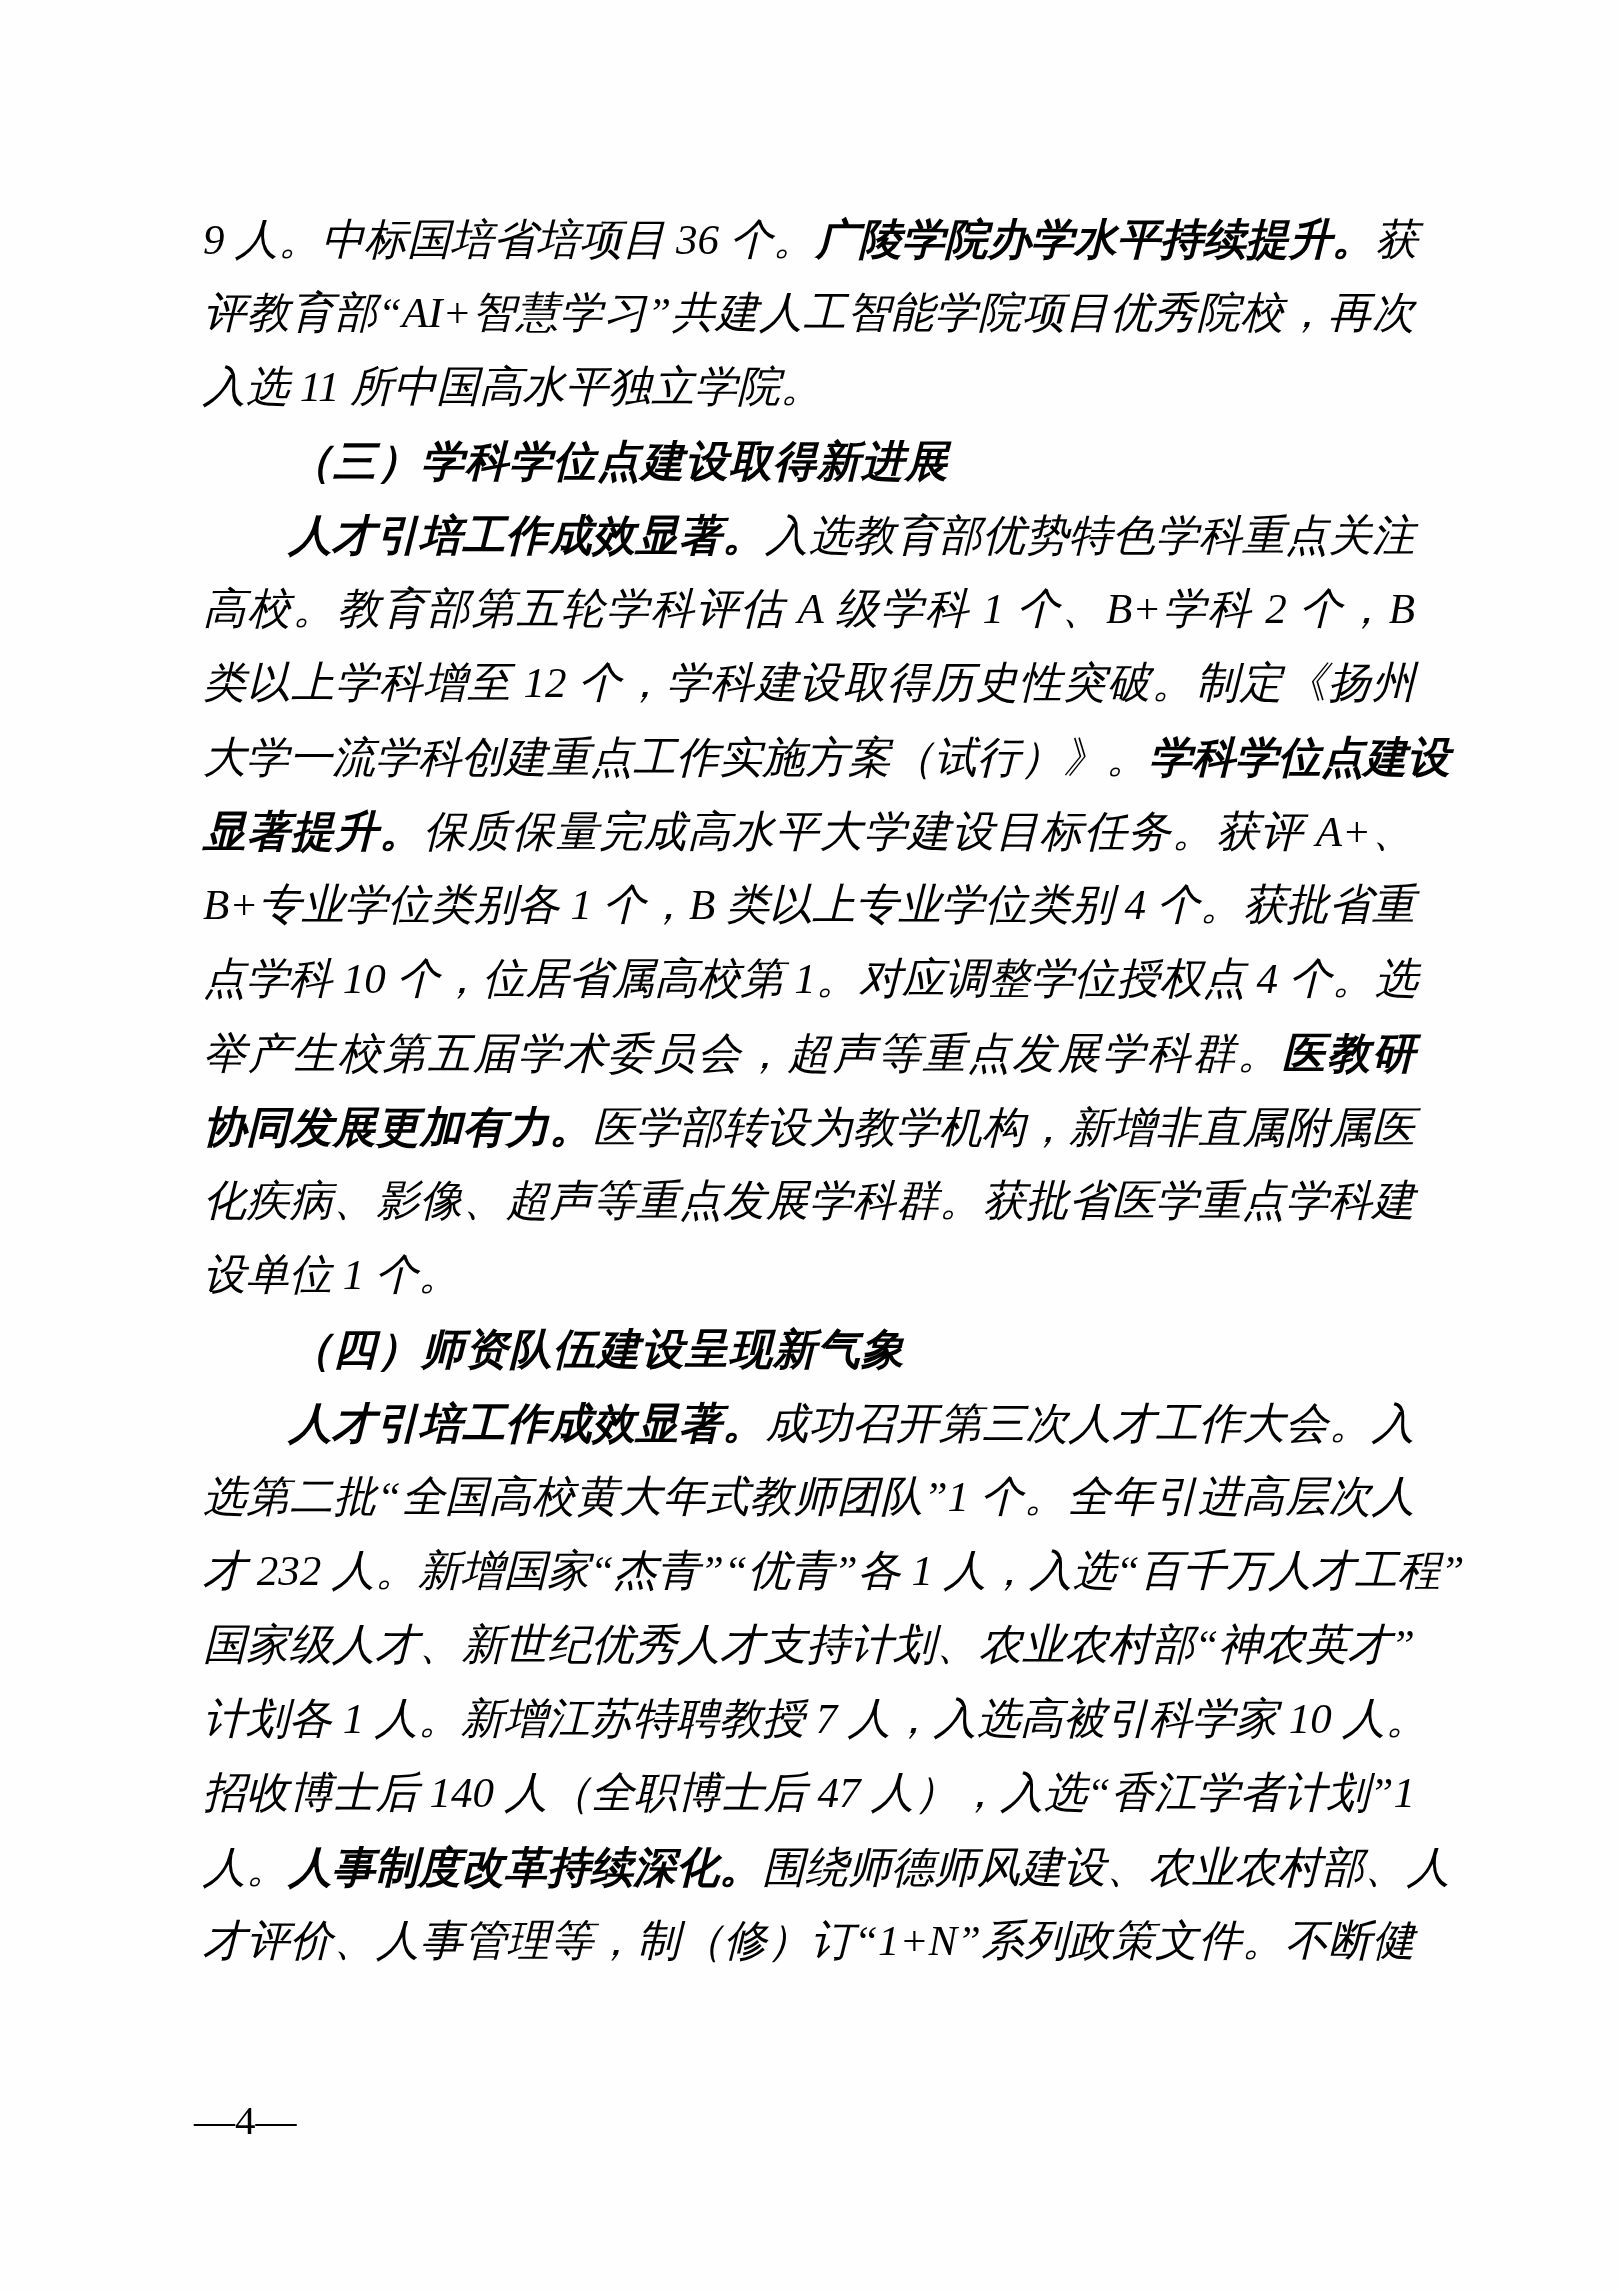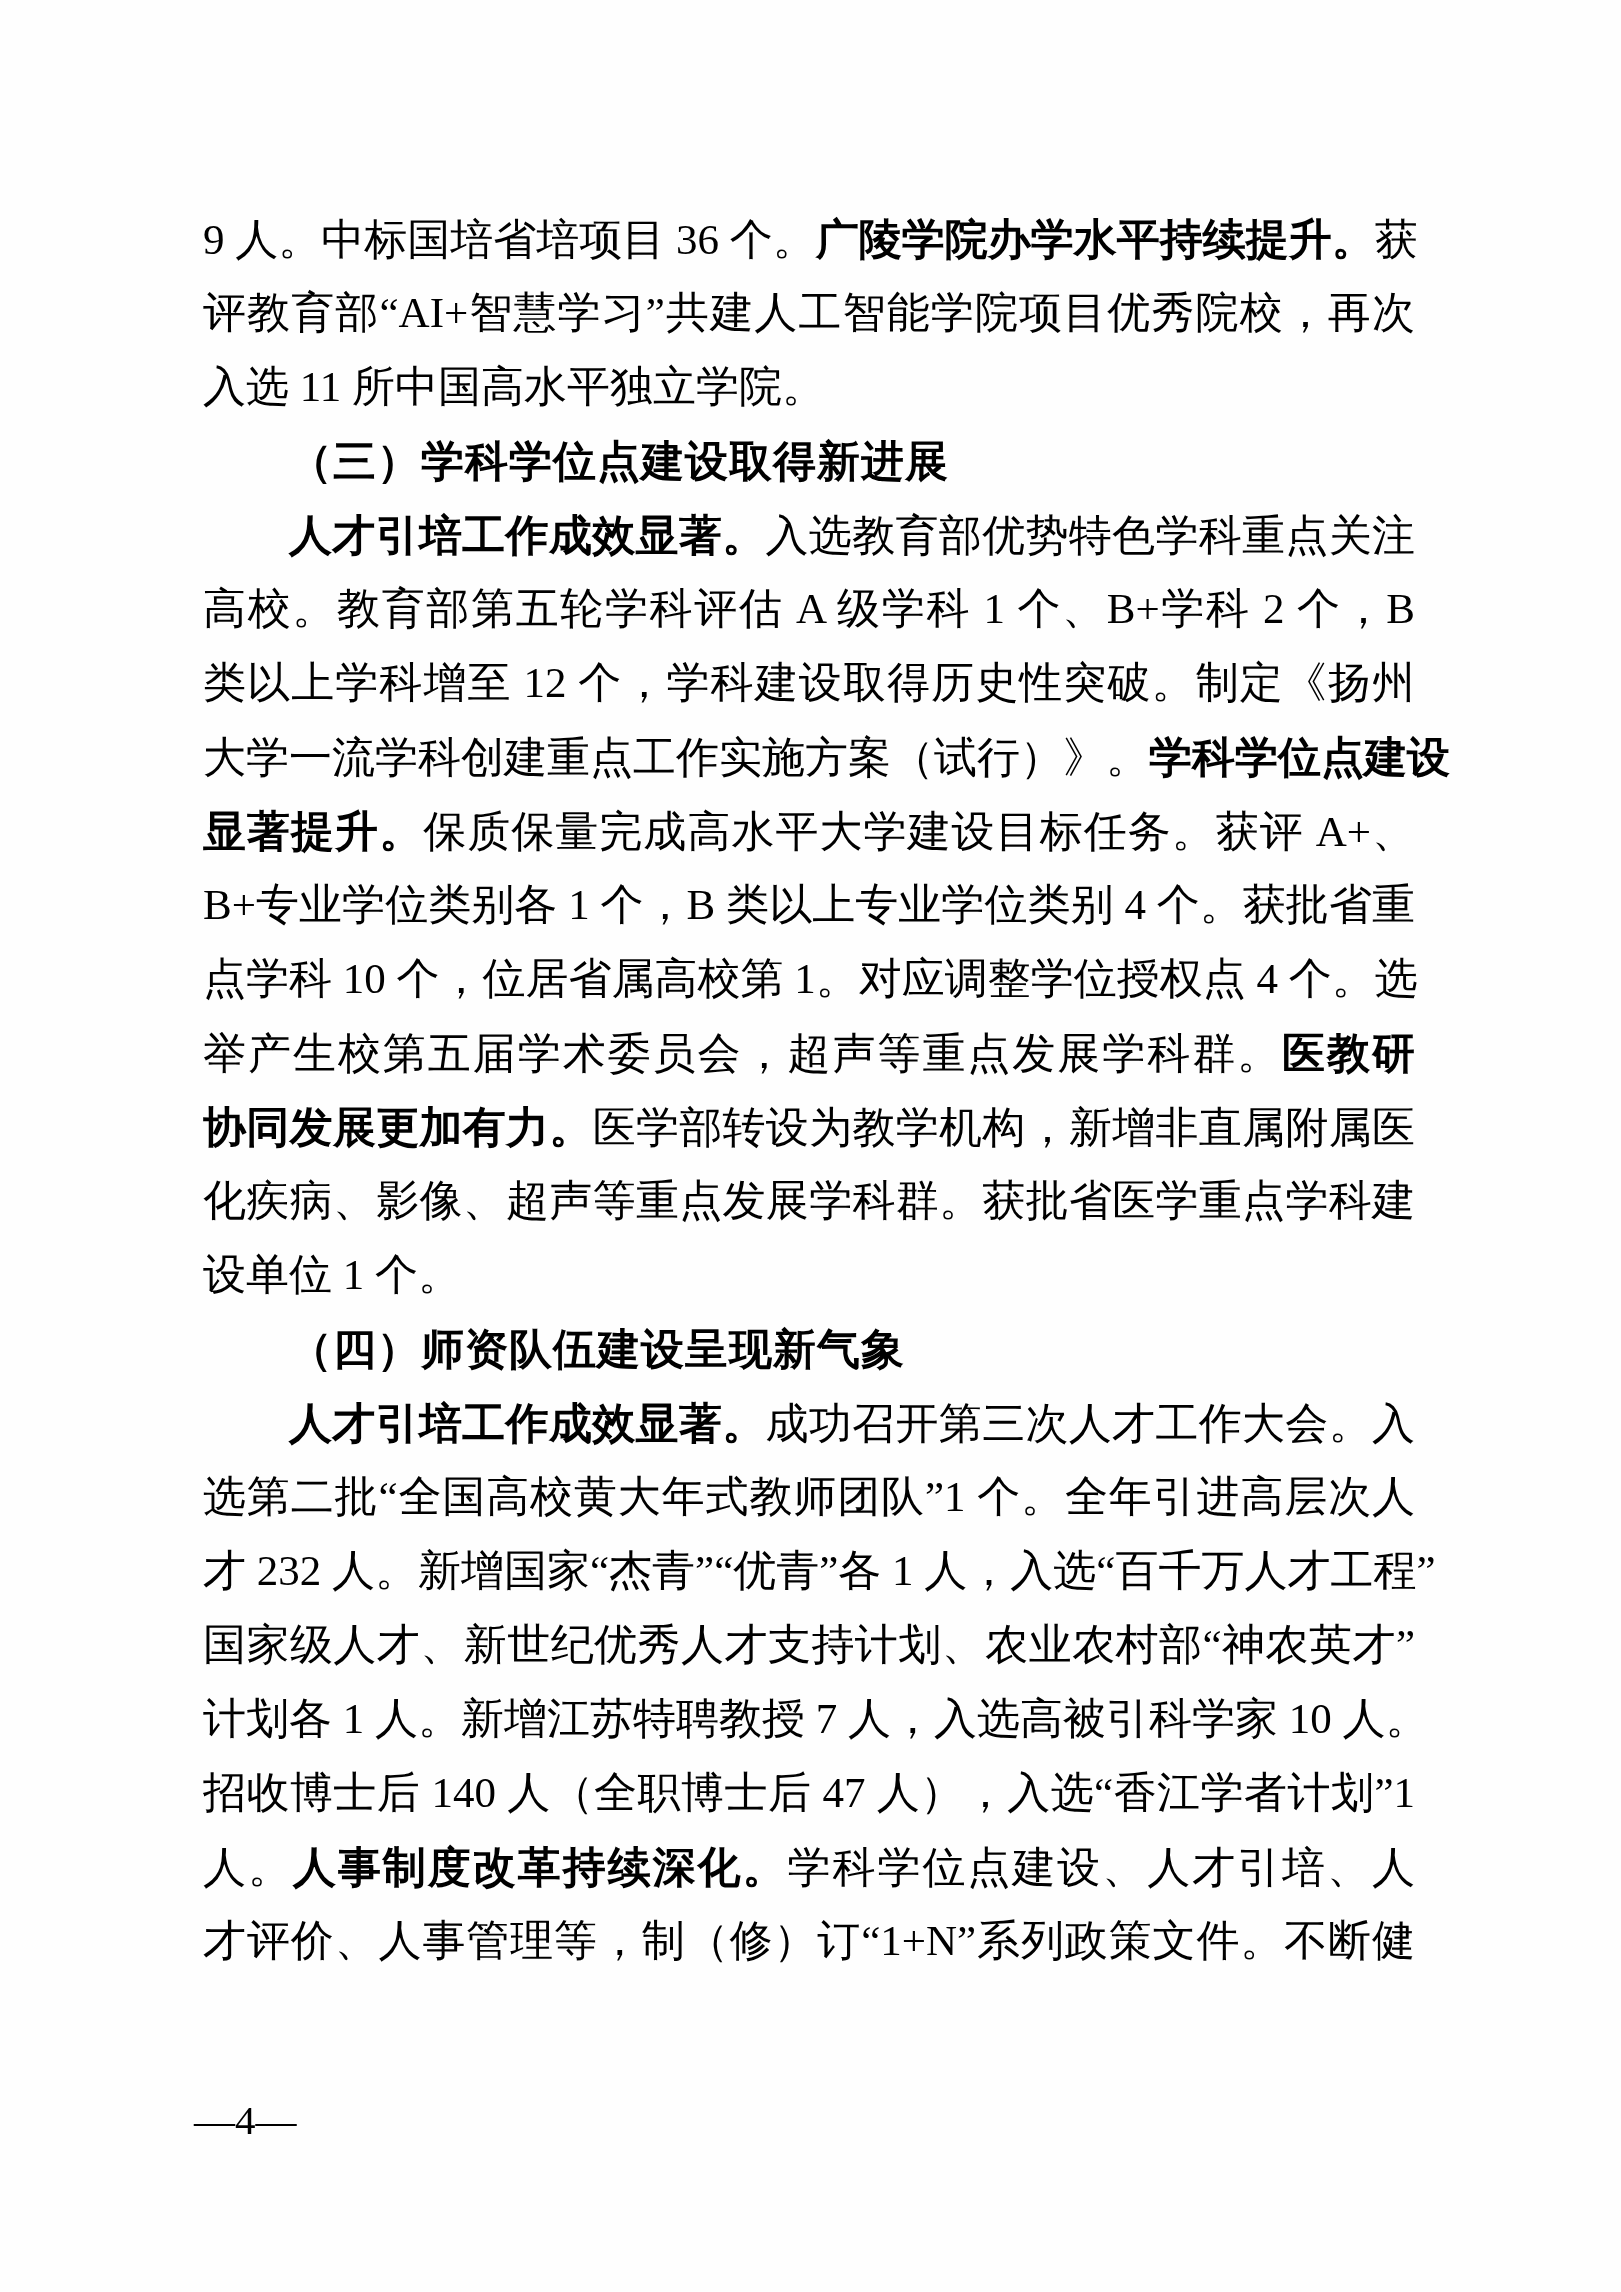--- a/index.html
+++ b/index.html
@@ -14,20 +14,21 @@
     background: #fefefe;
     color: #000000;
     font-family: "Liberation Serif", "DejaVu Serif", serif;
     overflow: hidden;
   }
   .content {
     position: absolute;
     left: 203px;
     top: 202px;
     width: 1212px;
+    font-style: italic;
   }
   .line {
     font-size: 43px;
     line-height: 74px;
     height: 74px;
     white-space: nowrap;
     text-align: justify;
     text-align-last: left;
     overflow: visible;
   }
@@ -71,18 +72,18 @@
       <div class="line justify"><b>协同发展更加有力。</b><span>医学部转设为教学机构，新增非直属附属医</span></div>
       <div class="line justify"><span>化疾病、影像、超声等重点发展学科群。获批省医学重点学科建</span></div>
       <div class="line"><span>设单位 1 个。</span></div>
       <div class="line heading" style="text-indent: 2em;"><b>（四）师资队伍建设呈现新气象</b></div>
       <div class="line justify" style="text-indent: 2em;"><b>人才引培工作成效显著。</b><span>成功召开第三次人才工作大会。入</span></div>
       <div class="line justify"><span>选第二批“全国高校黄大年式教师团队”1 个。全年引进高层次人</span></div>
       <div class="line justify"><span>才 232 人。新增国家“杰青”“优青”各 1 人，入选“百千万人才工程”</span></div>
       <div class="line justify"><span>国家级人才、新世纪优秀人才支持计划、农业农村部“神农英才”</span></div>
       <div class="line justify"><span>计划各 1 人。新增江苏特聘教授 7 人，入选高被引科学家 10 人。</span></div>
       <div class="line justify"><span>招收博士后 140 人（全职博士后 47 人），入选“香江学者计划”1</span></div>
-      <div class="line justify"><span>人。</span><b>人事制度改革持续深化。</b><span>学科学位点建设、人才引培、人</span></div>
+      <div class="line justify"><span>人。</span><b>人事制度改革持续深化。</b><span>围绕师德师风建设、农业农村部、人</span></div>
       <div class="line justify"><span>才评价、人事管理等，制（修）订“1+N”系列政策文件。不断健</span></div>
     </div>
   <div class="footer">—4—</div>
 </div>
 
 
 </body></html>

